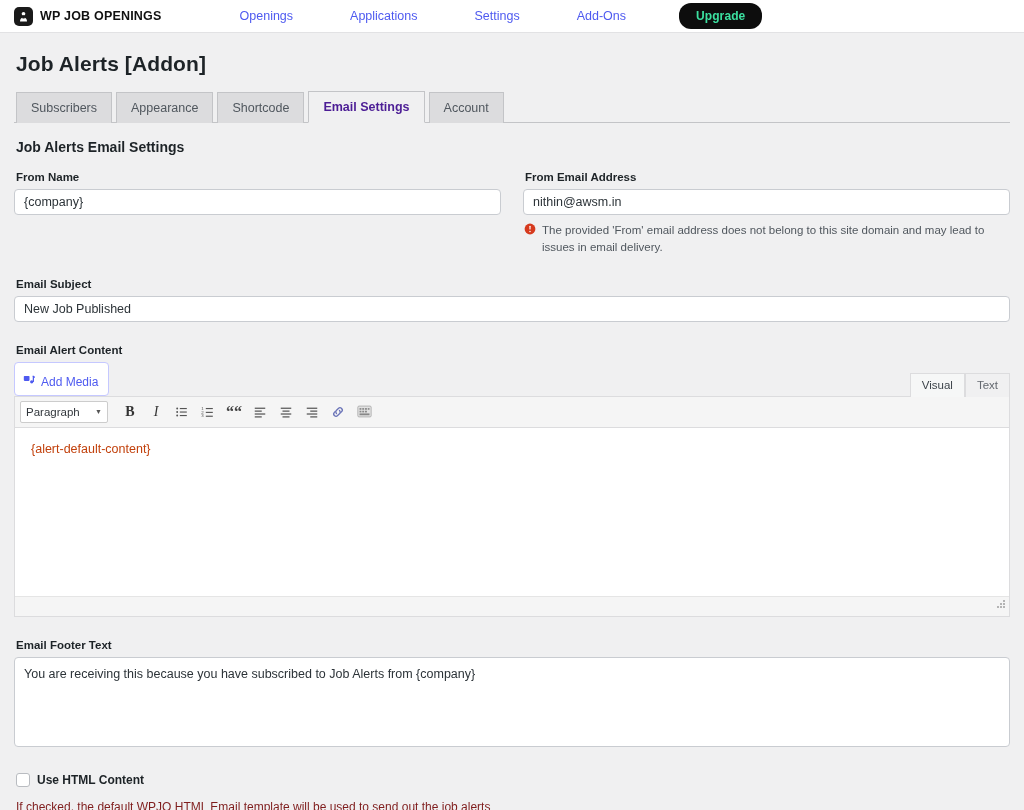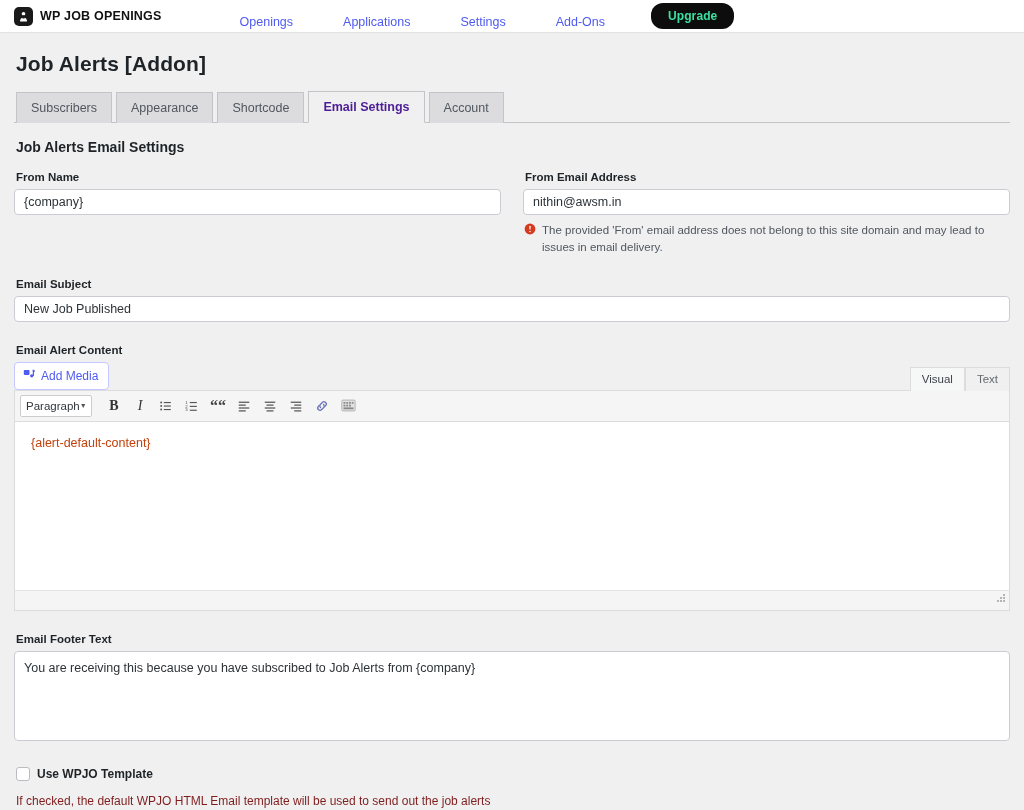--- a/index.html
+++ b/index.html
@@ -21,21 +21,21 @@
   }
   .brand { display:flex; align-items:center; gap:7px; }
   .brand-logo {
     width:19px; height:19px; border-radius:5px;
     background:#1a1a1a; display:flex;
     align-items:center; justify-content:center;
   }
   .brand-name {
     font-size:12.5px; font-weight:bold; letter-spacing:.2px; color:#111;
   }
-  .nav { display:flex; align-items:flex-end; margin-left:53px; gap:0; }
+  .nav { display:flex; align-items:center; margin-left:53px; gap:7px; }
   .nav a {
     color:#4e5af0; font-size:12.5px; text-decoration:none;
     padding:0 25px; white-space:nowrap;
   }
   .upgrade-btn {
     margin-left:21px; background:#0d0d0d; color:#3ce0a0;
     font-size:12px; font-weight:bold; border:none; border-radius:12px;
     padding:6px 17px; cursor:pointer; letter-spacing:.1px;
   }
 
@@ -92,42 +92,42 @@
   .notice-icon { flex:0 0 auto; margin-top:1px; }
 
   .block { margin-top:22px; }
 
   
   .editor-top { display:flex; align-items:flex-end; justify-content:space-between; }
   .add-media {
     display:inline-flex; align-items:center; gap:5px;
     background:#fff; border:1px solid #c5c8ff; border-radius:4px;
     color:#4e5af0; font-size:12px; font-weight:500;
-    padding:5px 10px 5px 8px; cursor:pointer;
+    padding:11px 10px 5px 8px; cursor:pointer;
     font-family:"Liberation Sans", sans-serif;
   }
   .vt-tabs { display:flex; gap:0; position:relative; top:1px; }
   .vt-tab {
     font-size:11.5px; color:#646970; background:#f0f0f1;
     border:1px solid #dcdcde; border-bottom:none;
     padding:5px 11px 6px; cursor:pointer;
   }
   .vt-tab.active { background:#f6f7f7; color:#3c434a; }
 
   .editor-wrap {
     border:1px solid #dcdcde; background:#fff; margin-top:0;
   }
   .editor-toolbar {
     display:flex; align-items:center; gap:2px;
     background:#f5f5f5; border-bottom:1px solid #dcdcde;
     padding:4px 5px;
   }
   .para-select {
     display:flex; align-items:center; justify-content:space-between;
-    width:72px; height:22px; background:#fff;
+    width:88px; height:22px; background:#fff;
     border:1px solid #ccc; border-radius:2px;
     font-size:11.5px; color:#32373c; padding:0 5px;
     cursor:pointer; margin-right:8px;
   }
   .caret { font-size:7px; color:#555; }
   .tbtn {
     width:24px; height:22px; display:flex; align-items:center;
     justify-content:center; cursor:pointer; color:#555; border-radius:2px;
   }
   .tbtn.b { font-family:"Liberation Serif", serif; font-weight:bold; font-size:14px; color:#333; }
@@ -345,17 +345,17 @@
     </div>
   </div>
 
   <div class="block">
     <label class="field-label">Email Footer Text</label>
     <textarea class="text-input footer-area" style="">You are receiving this because you have subscribed to Job Alerts from {company}</textarea>
   </div>
 
   <div class="check-row">
     <span class="chk"></span>
-    <span class="check-label">Use WPJO Template</span>
+    <span class="check-label">Use HTML Content</span>
   </div>
   <div class="help-text">If checked, the default WPJO HTML Email template will be used to send out the job alerts</div>
 
 </div>
 
 </body></html>

